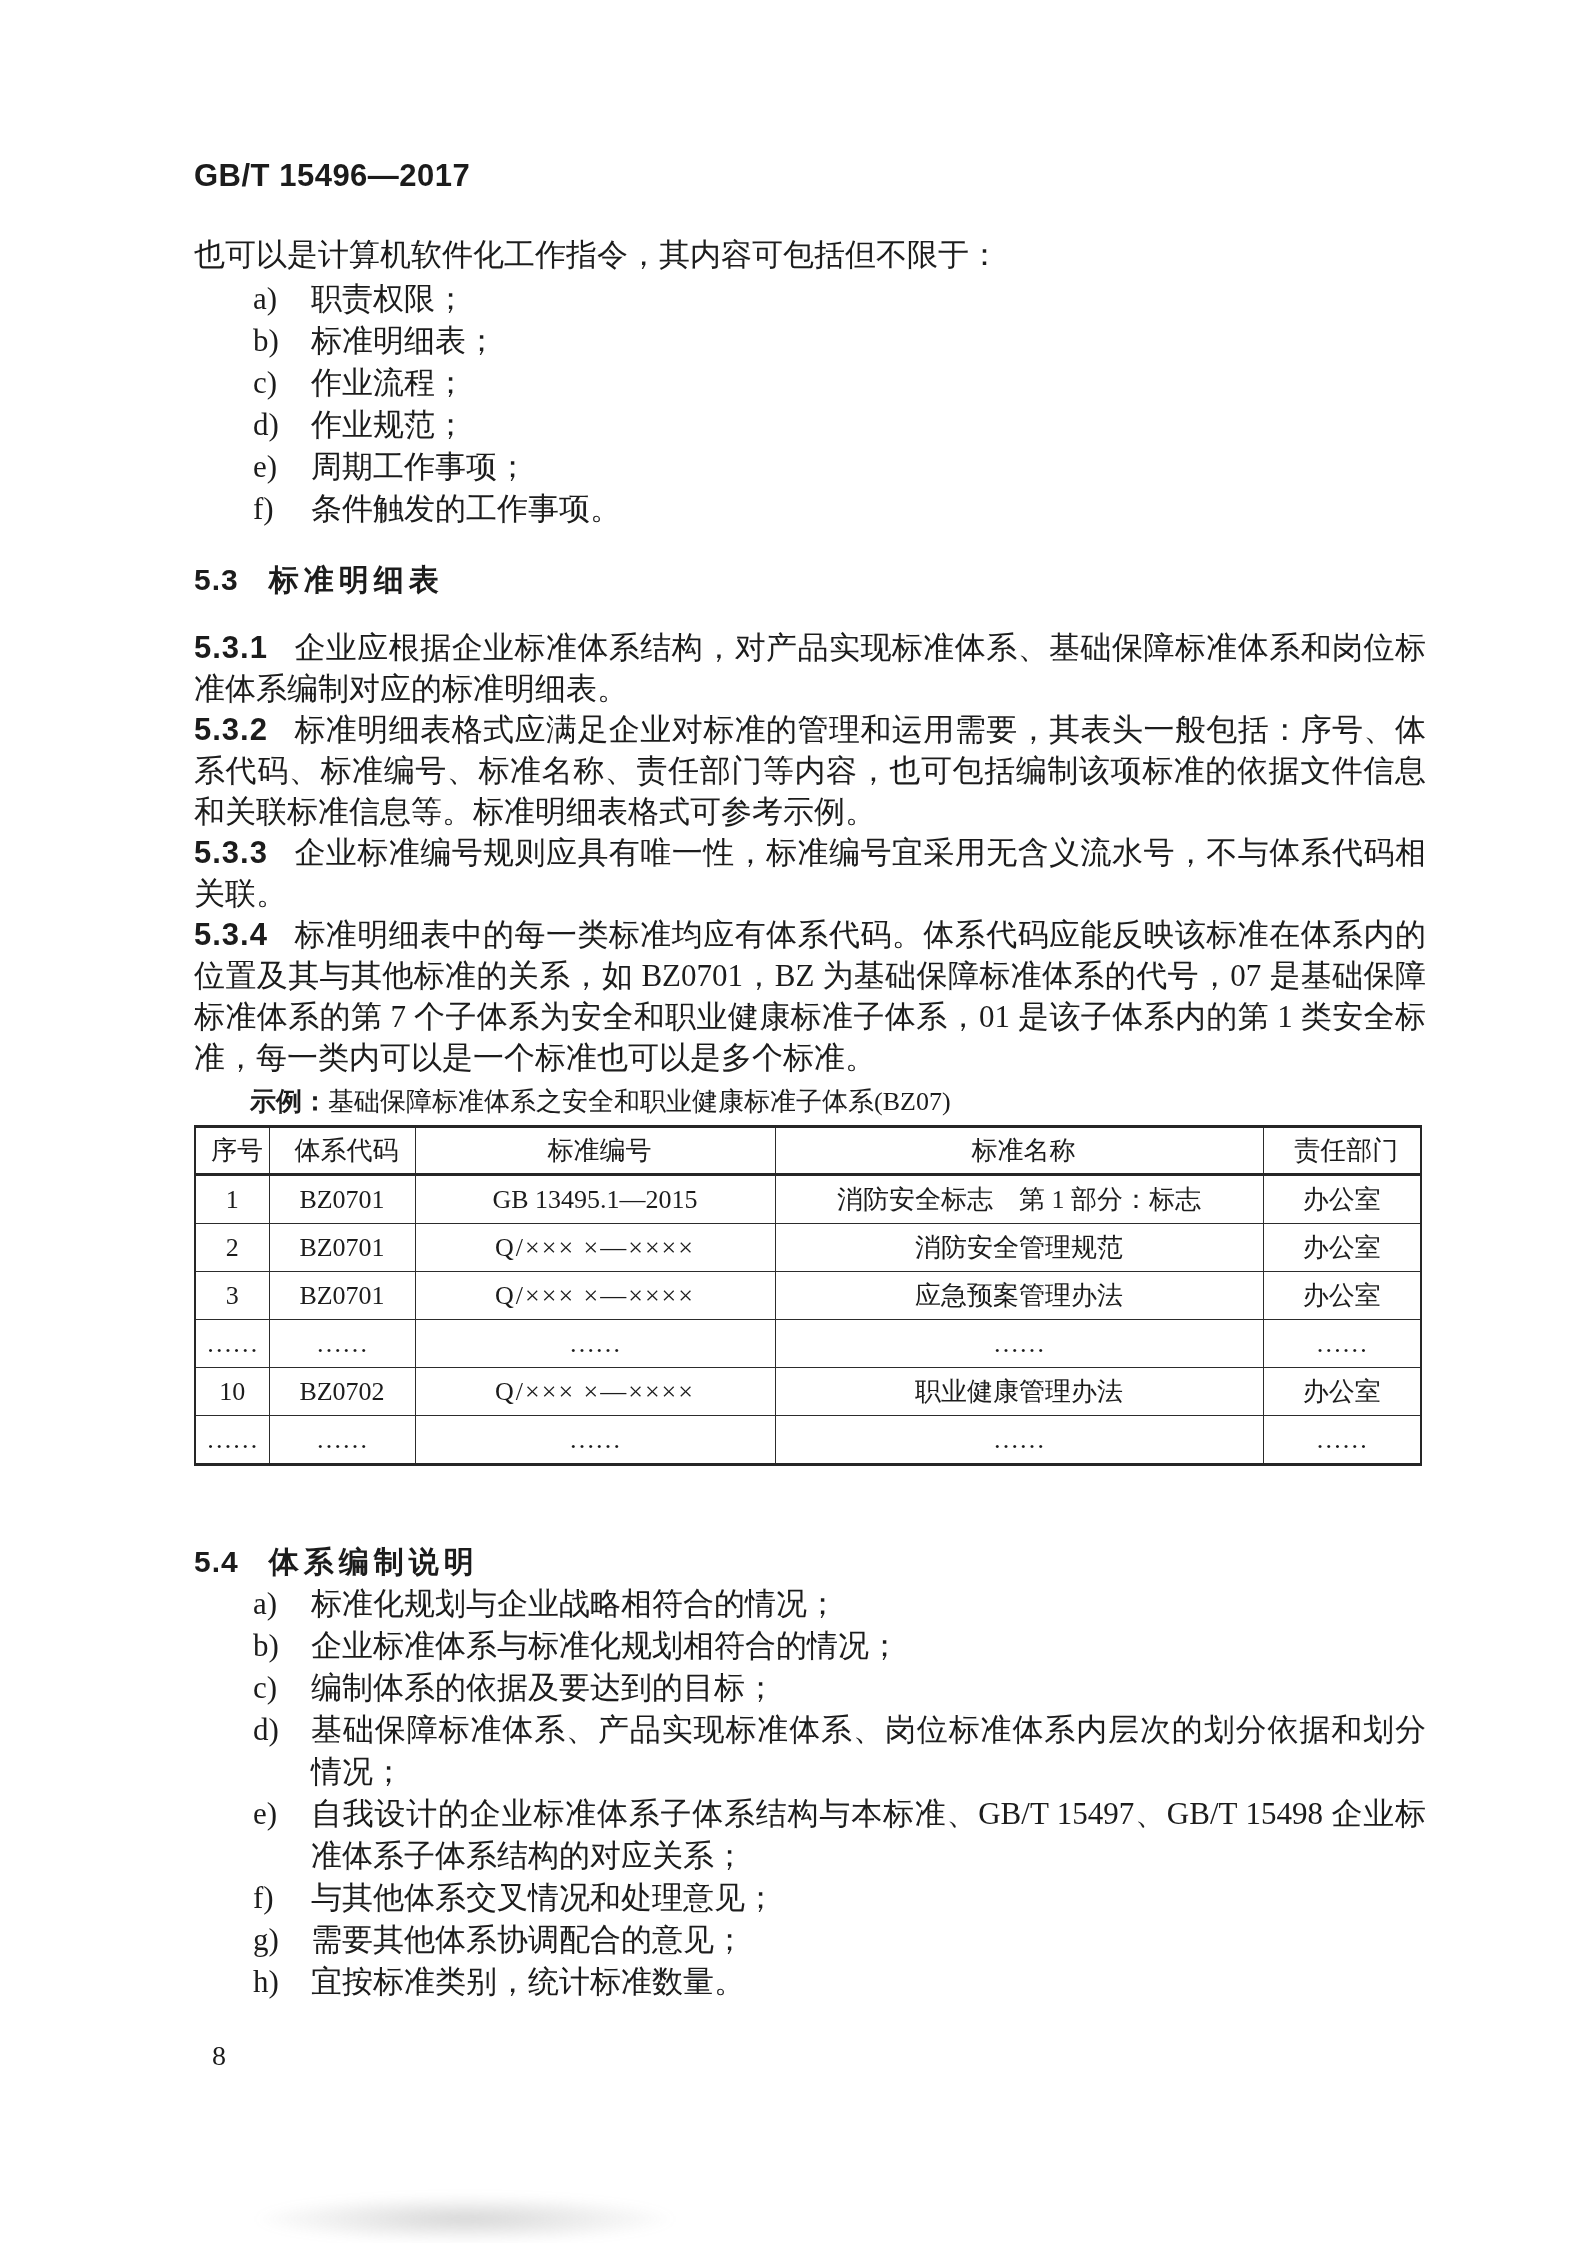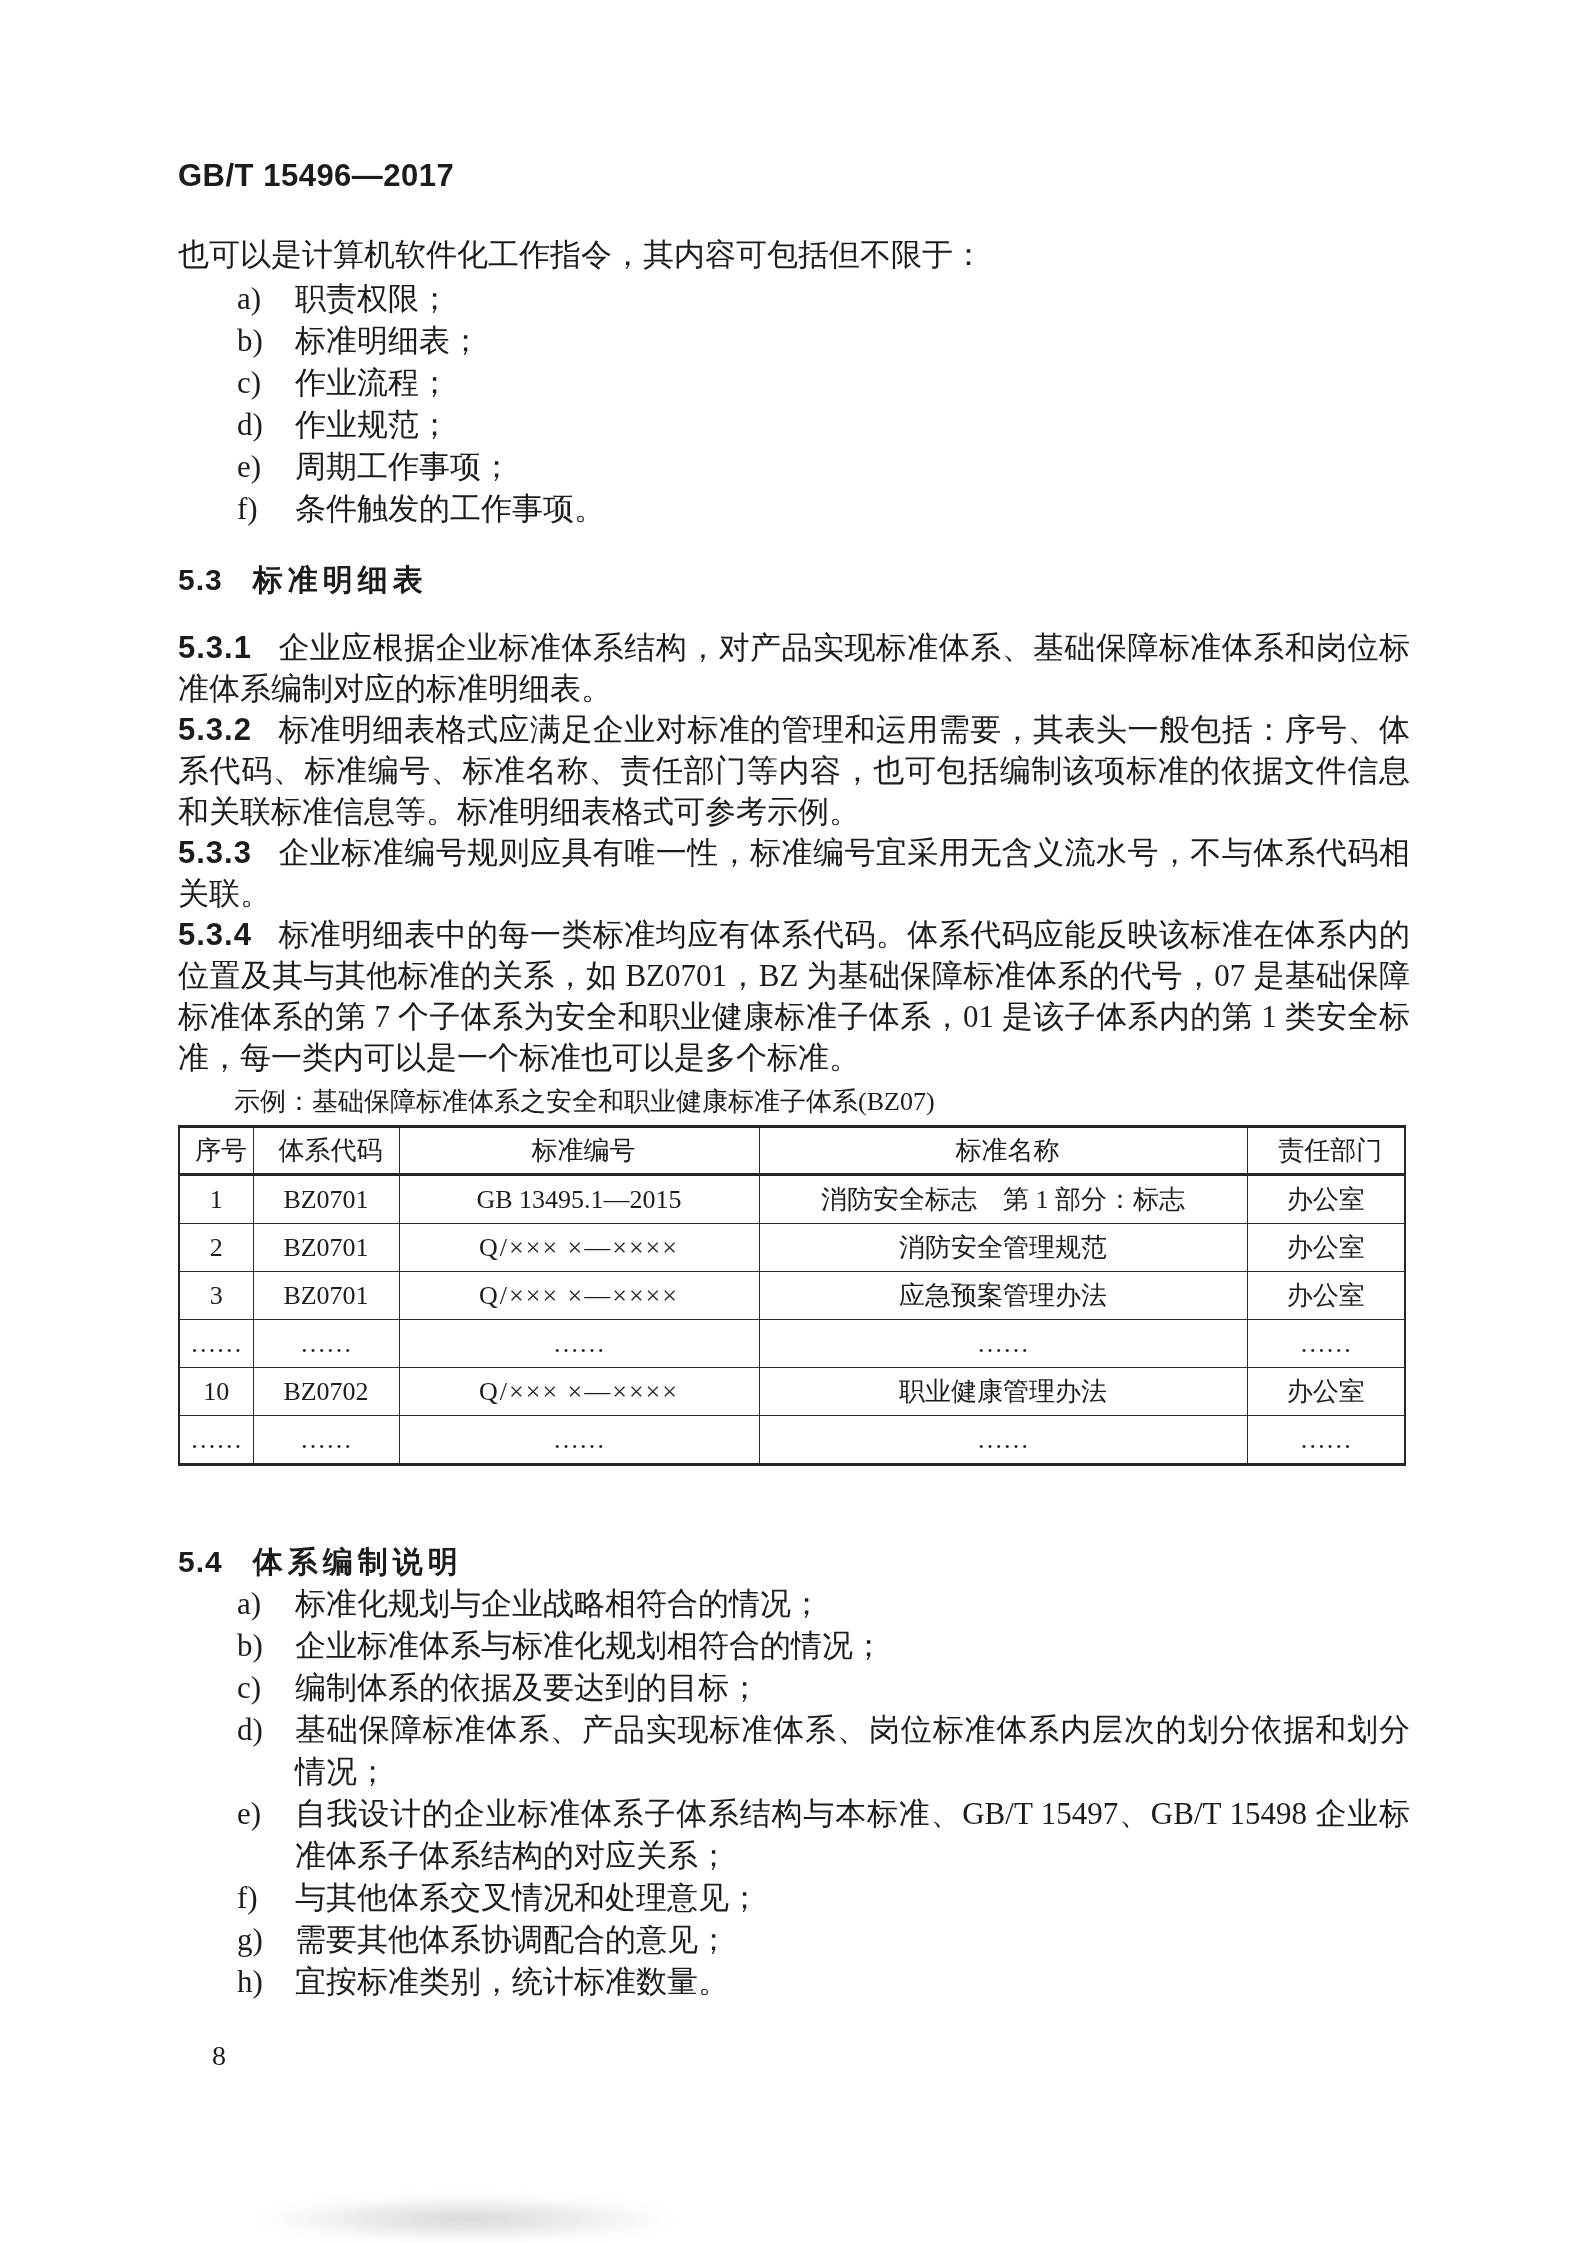--- a/index.html
+++ b/index.html
@@ -1,20 +1,20 @@
 <!DOCTYPE html>
 <html><head>
 <meta charset="utf-8">
 <style>
   html,body { margin:0; padding:0; background:#ffffff; }
   .page {
     position:relative; width:1587px; height:2243px; background:#ffffff;
     font-family:"Liberation Serif","DejaVu Serif",serif; color:#1c1c1c; overflow:hidden;
   }
-  .content { position:absolute; left:178px; top:0; width:1232px; }
+  .content { position:absolute; left:194px; top:0; width:1232px; }
 
   .doc-code {
     margin:156px 0 0 0; font-family:"Liberation Sans","DejaVu Sans",sans-serif;
     font-weight:bold; font-size:31px; line-height:40px; letter-spacing:0.5px;
   }
 
   .para { font-size:31px; line-height:41px; margin:0; text-align:justify; }
   .intro-para { margin-top:38px; line-height:41px; }
 
   .abc-list { margin-top:3px; }
@@ -30,21 +30,21 @@
   .sec-title { letter-spacing:5px; }
 
   .clauses { margin-top:27px; }
   .clause { font-size:31px; line-height:41px; text-align:justify; margin:0; }
   .clause-num {
     font-family:"Liberation Sans","DejaVu Sans",sans-serif; font-weight:bold;
     margin-right:26px; letter-spacing:1px;
   }
 
   .example { margin:8px 0 0 56px; font-size:26px; line-height:30px; }
-  .example-label { font-family:"Liberation Sans","DejaVu Sans",sans-serif; font-weight:normal; }
+  .example-label { font-family:"Liberation Sans","DejaVu Sans",sans-serif; font-weight:bold; }
 
   .std-table {
     margin-top:8px; width:1228px; border-collapse:collapse; table-layout:fixed;
     border:2px solid #262626; border-top:3px solid #262626; border-bottom:3px solid #262626;
   }
   .std-table th, .std-table td {
     border:1px solid #2c2c2c; font-weight:normal; font-size:26px;
     text-align:center; vertical-align:middle; padding:0 6px;
     overflow:hidden; white-space:nowrap;
   }

